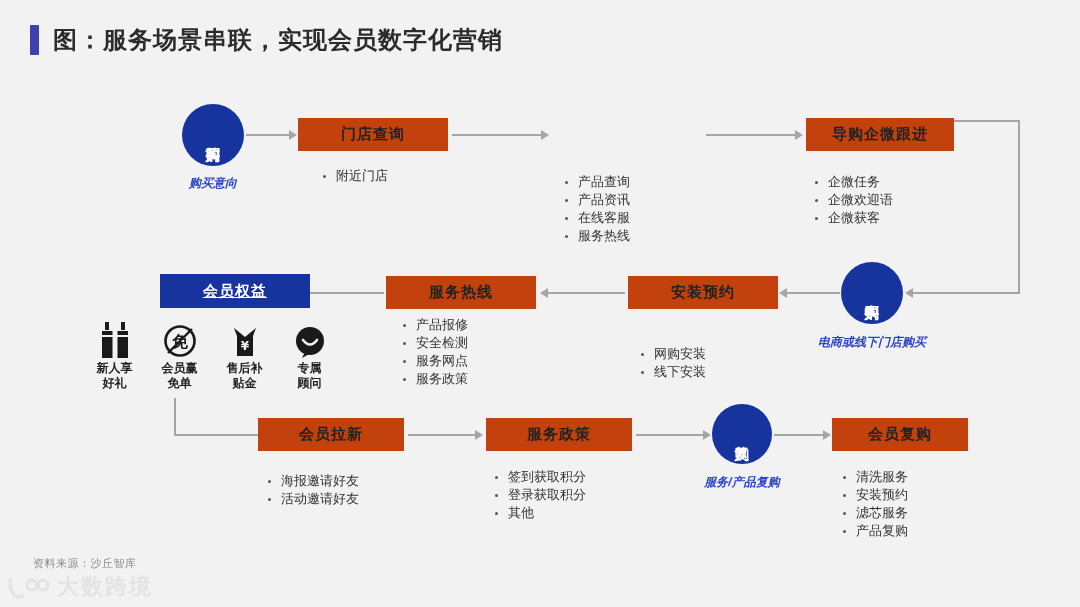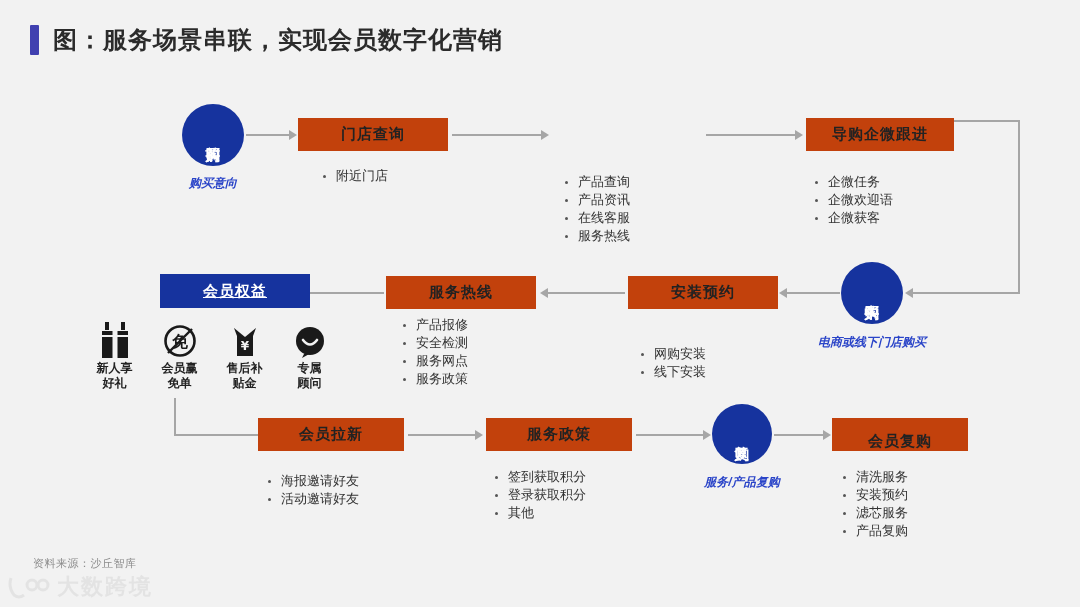--- a/index.html
+++ b/index.html
@@ -241,21 +241,21 @@
   <div class="arw r" style="left:703px;top:430px;"></div>
 
   <div class="circle" style="left:712px;top:404px;width:60px;height:60px;font-size:15px;">
     <span style="writing-mode:vertical-rl;text-orientation:upright;">复购</span>
   </div>
   <div class="caption" style="left:677px;top:474px;width:130px;">服务/产品复购</div>
 
   <div class="ln lnh" style="left:774px;top:434px;width:50px;"></div>
   <div class="arw r" style="left:823px;top:430px;"></div>
 
-  <div class="box" style="left:832px;top:418px;width:136px;align-items:flex-end;">
+  <div class="box" style="left:832px;top:418px;width:136px;">
     <span>会员复购</span>
   </div>
   <div class="bullets" style="left:840px;top:468px;">
     <div>清洗服务</div>
     <div>安装预约</div>
     <div>滤芯服务</div>
     <div>产品复购</div>
   </div>
 
   <div class="src">资料来源：沙丘智库</div>

